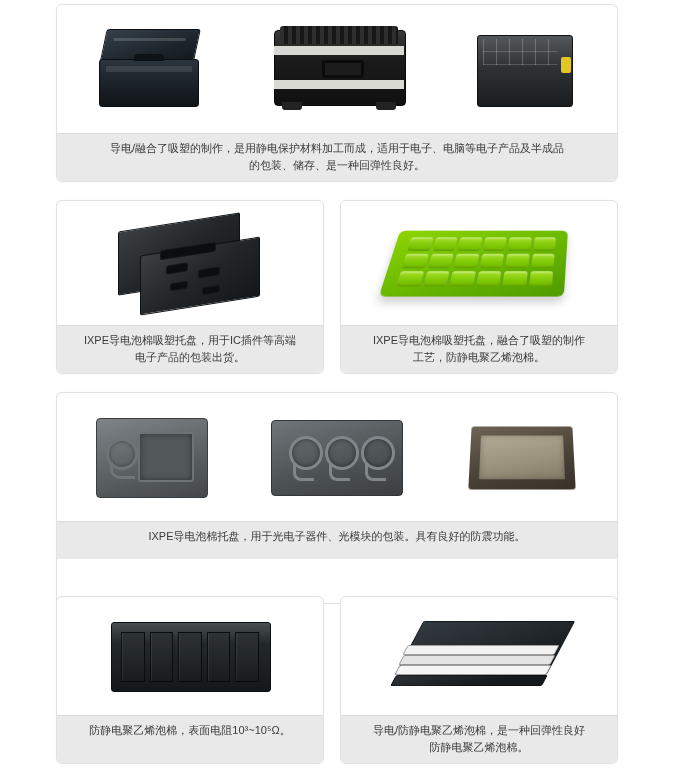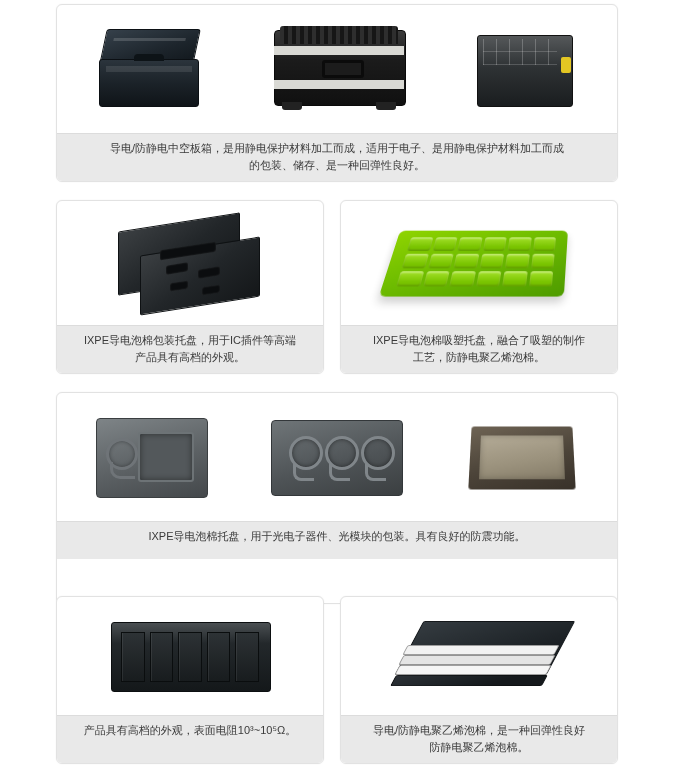--- a/index.html
+++ b/index.html
@@ -286,40 +286,40 @@
         <div class="foot l"></div>
           <div class="foot r"></div>
       </div>
       <div class="prod case-c">
         <div class="box"></div>
           <div class="grid"></div>
           <div class="tag"></div>
       </div>
     </div>
     <div class="caption" style="height:50px;">
-      <span class="line">导电/防静电中空板箱，是用静电保护材料加工而成，适用于电子、是用静电保护材料加工而成</span>
+      <span class="line">导电/融合了吸塑的制作，是用静电保护材料加工而成，适用于电子、电脑等电子产品及半成品</span>
       <span class="line">的包装、储存、是一种回弹性良好。</span>
     </div>
   </div>
 
   <div class="card" style="left:56px; top:200px; width:268px; height:174px;">
     <div class="media" style="height:124px;">
       <div class="prod tray-a">
         <div class="plate back"></div>
         <div class="plate front"></div>
         <div class="slot s1"></div>
           <div class="slot s2"></div>
           <div class="slot s3"></div>
         <div class="slot s4"></div>
           <div class="slot s5"></div>
       </div>
     </div>
     <div class="caption" style="height:50px;">
-      <span class="line">IXPE导电泡棉包装托盘，用于IC插件等高端</span>
-      <span class="line">产品具有高档的外观。</span>
+      <span class="line">IXPE导电泡棉吸塑托盘，用于IC插件等高端</span>
+      <span class="line">电子产品的包装出货。</span>
     </div>
   </div>
 
   <div class="card" style="left:340px; top:200px; width:278px; height:174px;">
     <div class="media" style="height:124px;">
       <div class="prod tray-b">
         <div class="slab"></div>
         <div class="cells">
           <div class="cell"></div>
             <div class="cell"></div>
@@ -382,21 +382,21 @@
         <div class="strips">
           <div class="strip"></div>
             <div class="strip"></div>
             <div class="strip"></div>
           <div class="strip"></div>
             <div class="strip"></div>
         </div>
       </div>
     </div>
     <div class="caption" style="height:50px;">
-      <span class="line">产品具有高档的外观，表面电阻10³~10⁵Ω。</span>
+      <span class="line">防静电聚乙烯泡棉，表面电阻10³~10⁵Ω。</span>
     </div>
   </div>
 
   <div class="card" style="left:340px; top:596px; width:278px; height:168px;">
     <div class="media" style="height:118px;">
       <div class="prod foam-b">
         <div class="sheet s0"></div>
         <div class="sheet s1"></div>
         <div class="sheet s2"></div>
         <div class="sheet s3"></div>

